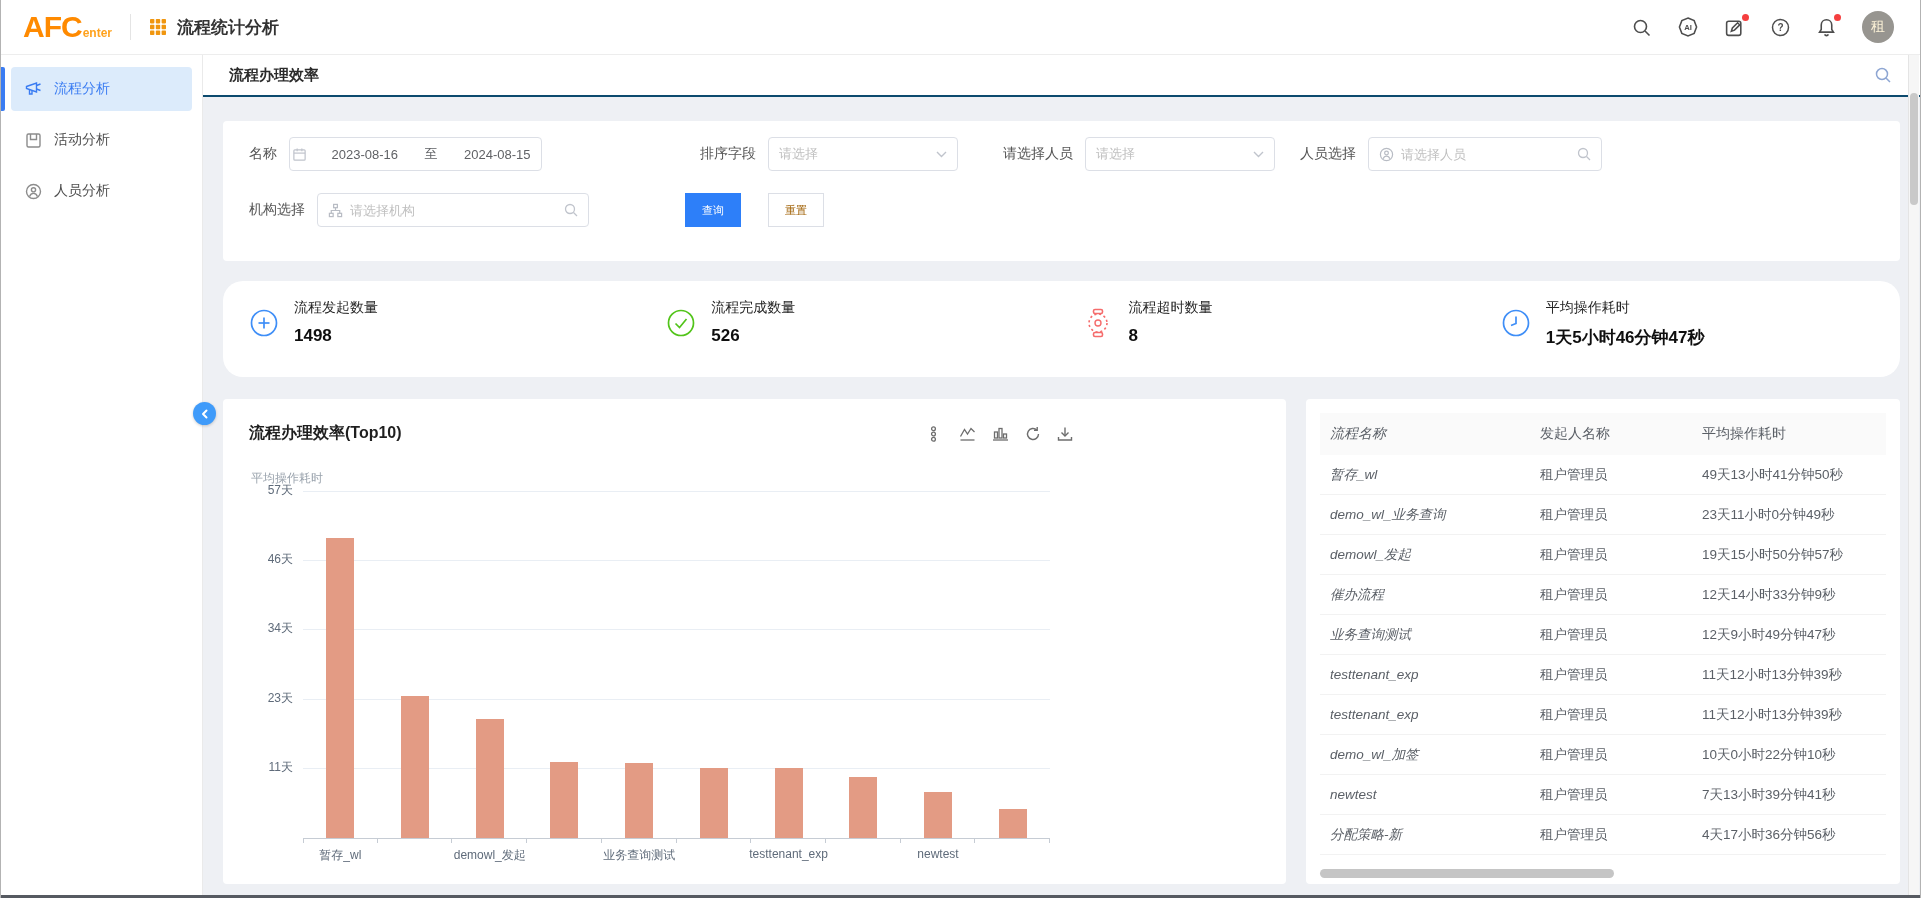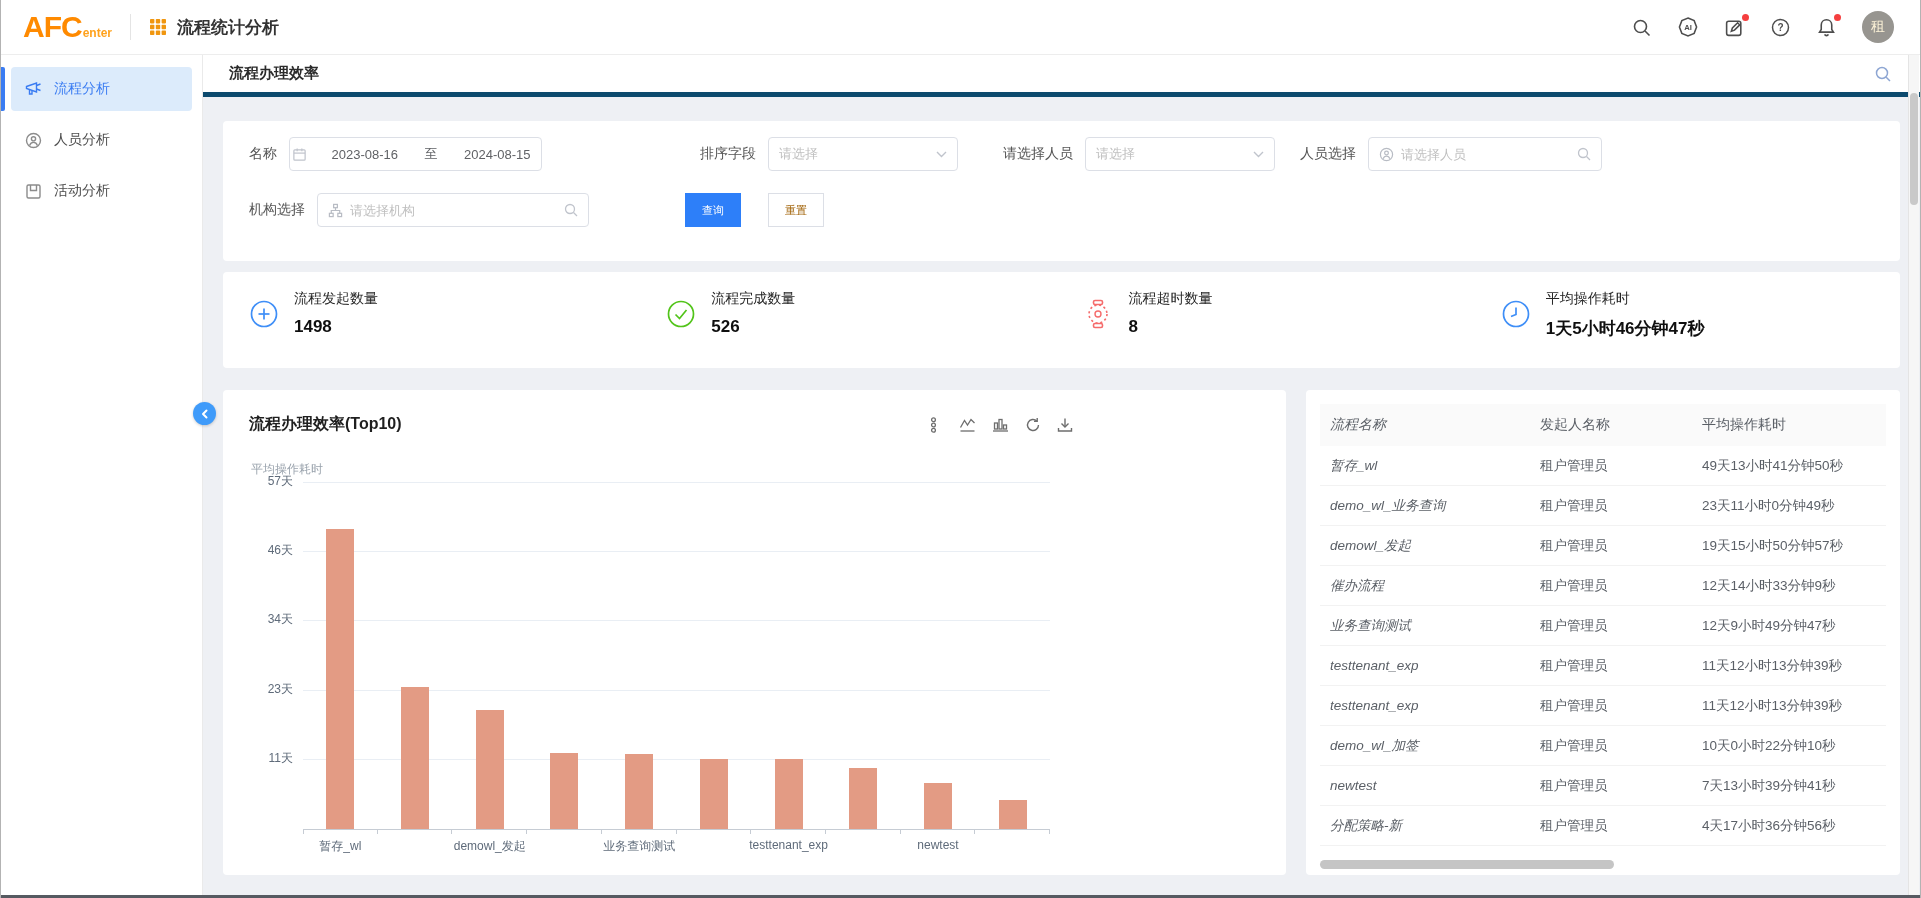--- a/index.html
+++ b/index.html
@@ -26,21 +26,21 @@
   
   .layout { display:flex; height:843px; position:relative; }
   .sidebar { width:202px; background:#fff; border-right:1px solid #eaeaea; padding-top:12px; position:relative; flex:none; }
   .side-item { height:44px; margin:0 10px 7px; display:flex; align-items:center; padding:0 14px; border-radius:4px;
                color:#4d4d4d; font-size:14px; cursor:pointer; position:relative; }
   .side-item svg { margin-right:12px; flex:none; }
   .side-item.active { background:#dcebfb; color:#3a7cf2; }
   .side-item .accent { position:absolute; left:-10px; top:0; width:4px; height:100%; background:#3a7cf2; border-radius:0 2px 2px 0; }
 
   .main { flex:1; position:relative; }
-  .page-header { height:42px; background:#fff; border-bottom:5px solid #0c4a6e; display:flex; align-items:center; padding:0 28px 0 26px; }
+  .page-header { height:42px; background:#fff; border-bottom:2px solid #0c4a6e; display:flex; align-items:center; padding:0 28px 0 26px; }
   .page-title { font-size:15px; font-weight:700; color:#2b2b2b; }
   .page-search { margin-left:auto; color:#8ea6d3; cursor:pointer; }
 
   .content { padding:24px 20px 0 20px; }
   .card { background:#fff; border-radius:4px; }
 
   
   .filter-card { height:140px; padding:16px 0 0 26px; }
   .f-row { display:flex; align-items:center; }
   .f-row2 { margin-top:22px; }
@@ -56,21 +56,21 @@
   .input-box input { border:none; outline:none; flex:1; font-size:13px; color:#606266; font-family:inherit; min-width:0; background:transparent; }
   .input-box input::placeholder { color:#bfbfbf; }
   .person-box { width:234px; }
   .org-box { width:272px; }
   .g2 { margin-left:158px; } .g3 { margin-left:45px; } .g4 { margin-left:25px; }
   .btn { height:34px; border-radius:0; font-size:11px; cursor:pointer; font-family:inherit; }
   .btn-primary { width:56px; background:#2d7ff9; border:1px solid #2d7ff9; color:#fff; margin-left:96px; }
   .btn-default { width:56px; background:#fff; border:1px solid #dcdfe6; color:#a16207; margin-left:27px; }
 
   
-  .stats-card { margin-top:11px; height:96px; display:flex; align-items:stretch; padding:18px 8px 0 0; }
+  .stats-card { margin-top:20px; height:96px; display:flex; align-items:stretch; padding:18px 8px 0 0;border-radius:20px; }
   .stat { flex:1; display:flex; padding-left:26px; }
   .stat-icon { width:30px; height:30px; margin-right:15px; margin-top:9px; flex:none; }
   .stat-label { font-size:14px; color:#262626; }
   .stat-value { font-size:17px; font-weight:700; color:#0f0f0f; margin-top:9px; }
 
   
   .bottom { margin-top:22px; display:flex; gap:20px; height:485px; }
   .chart-card { width:1063px; position:relative; flex:none; }
   .chart-title { position:absolute; left:26px; top:24px; font-size:16px; font-weight:700; color:#1f1f1f; }
   .chart-toolbar { position:absolute; top:27px; right:213px; display:flex; gap:16px; color:#6d6d6d; }
@@ -174,35 +174,35 @@
             <path d="M1.5 5.5l10-3.5v9l-10-3.5z"></path>
             <path d="M11.5 4.5l4-1.5M11.5 8l4 1.5"></path>
             <path d="M4.5 8v5h2.5v-4"></path>
           </svg>
         </span>
         <span>流程分析</span>
       </div>
       <div class="side-item">
         <span style="color:#8c8c8c">
           <svg width="17" height="17" viewBox="0 0 17 17" fill="none" stroke="currentColor" stroke-width="1.4">
+            <rect x="2" y="2" width="13" height="13" rx="1.5"></rect>
+            <path d="M5.5 2v5.5h6V2"></path>
+          </svg>
+        </span>
+        <span>活动分析</span>
+      </div>
+      <div class="side-item">
+        <span style="color:#8c8c8c">
+          <svg width="17" height="17" viewBox="0 0 17 17" fill="none" stroke="currentColor" stroke-width="1.4">
             <circle cx="8.5" cy="8.5" r="7"></circle>
             <circle cx="8.5" cy="6.8" r="2.1"></circle>
             <path d="M4.6 13.4c.7-2 2.1-3 3.9-3s3.2 1 3.9 3"></path>
           </svg>
         </span>
         <span>人员分析</span>
-      </div>
-      <div class="side-item">
-        <span style="color:#8c8c8c">
-          <svg width="17" height="17" viewBox="0 0 17 17" fill="none" stroke="currentColor" stroke-width="1.4">
-            <rect x="2" y="2" width="13" height="13" rx="1.5"></rect>
-            <path d="M5.5 2v5.5h6V2"></path>
-          </svg>
-        </span>
-        <span>活动分析</span>
       </div>
     </nav>
 
   <div class="collapse-btn">
     <svg width="10" height="10" viewBox="0 0 10 10" fill="none" stroke="#fff" stroke-width="2" stroke-linecap="round" stroke-linejoin="round">
       <polyline points="6.5,1.5 3,5 6.5,8.5"></polyline>
     </svg>
   </div>
 
   <div class="main">

